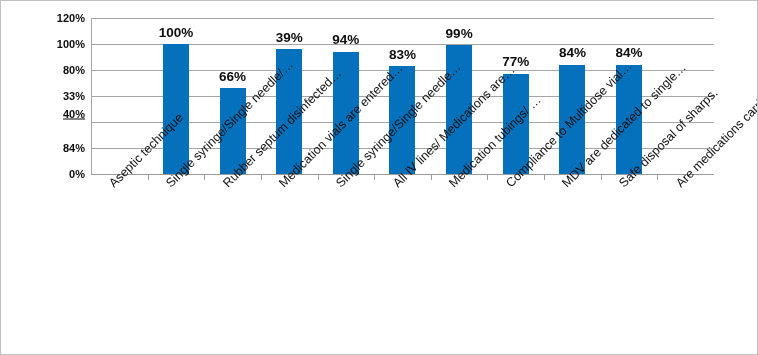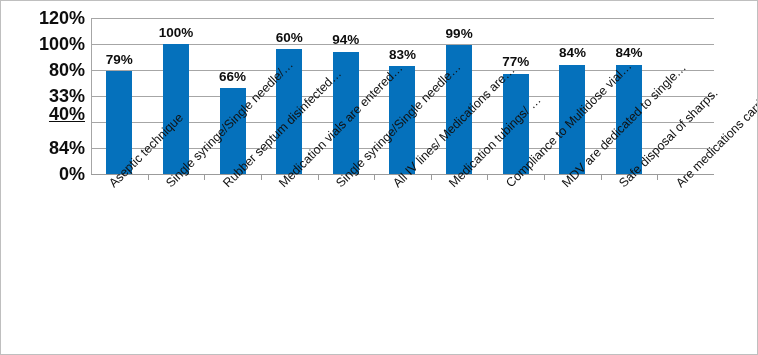--- a/index.html
+++ b/index.html
@@ -50,21 +50,21 @@
     height: 157px;
     background: #a6a6a6;
   }
 
   
   .y-tick-label {
     position: absolute;
     right: 0;
     width: 66px;
     text-align: right;
-    font-size: 18px;
+    font-size: 11px;
     font-weight: bold;
     color: #0d0d0d;
     line-height: 1;
     transform: translateY(-50%);
     white-space: nowrap;
   }
   #y-axis-labels {
     position: absolute;
     left: 0;
     top: 17px;
@@ -150,35 +150,31 @@
   <div id="y-axis-line"></div>
 
   <div id="plot-area">
       <div class="gridline baseline" style="top: 156px;"></div>
       <div class="gridline" style="top: 130px;"></div>
       <div class="gridline" style="top: 104px;"></div>
       <div class="gridline" style="top: 78px;"></div>
       <div class="gridline" style="top: 52px;"></div>
       <div class="gridline" style="top: 26px;"></div>
       <div class="gridline" style="top: 0px;"></div>
-      <div class="bar-slot" style="left: 0px; width: 56.6364px;">
-        <div class="bar" title="Aseptic technique: 79%" style="height: 102.7px; background: rgb(5, 113, 188);"></div>
-        <div class="bar-value" style="bottom: 107.7px;">79%</div>
-      </div>
       <div class="bar-slot" style="left: 56.6364px; width: 56.6364px;">
         <div class="bar" title="Single syringe/Single needle/…: 100%" style="height: 130px; background: rgb(5, 113, 188);"></div>
         <div class="bar-value" style="bottom: 135px;">100%</div>
       </div>
       <div class="bar-slot" style="left: 113.273px; width: 56.6364px;">
         <div class="bar" title="Rubber septum disinfected…: 66%" style="height: 85.8px; background: rgb(5, 113, 188);"></div>
         <div class="bar-value" style="bottom: 90.8px;">66%</div>
       </div>
       <div class="bar-slot" style="left: 169.909px; width: 56.6364px;">
         <div class="bar" title="Medication vials are entered…: 96%" style="height: 124.8px; background: rgb(5, 113, 188);"></div>
-        <div class="bar-value" style="bottom: 129.8px;">60%</div>
+        <div class="bar-value" style="bottom: 129.8px;">39%</div>
       </div>
       <div class="bar-slot" style="left: 226.545px; width: 56.6364px;">
         <div class="bar" title="Single syringe/Single needle…: 94%" style="height: 122.2px; background: rgb(5, 113, 188);"></div>
         <div class="bar-value" style="bottom: 127.2px;">94%</div>
       </div>
       <div class="bar-slot" style="left: 283.182px; width: 56.6364px;">
         <div class="bar" title="All IV lines/ Medications are…: 83%" style="height: 107.9px; background: rgb(5, 113, 188);"></div>
         <div class="bar-value" style="bottom: 112.9px;">83%</div>
       </div>
       <div class="bar-slot" style="left: 339.818px; width: 56.6364px;">

